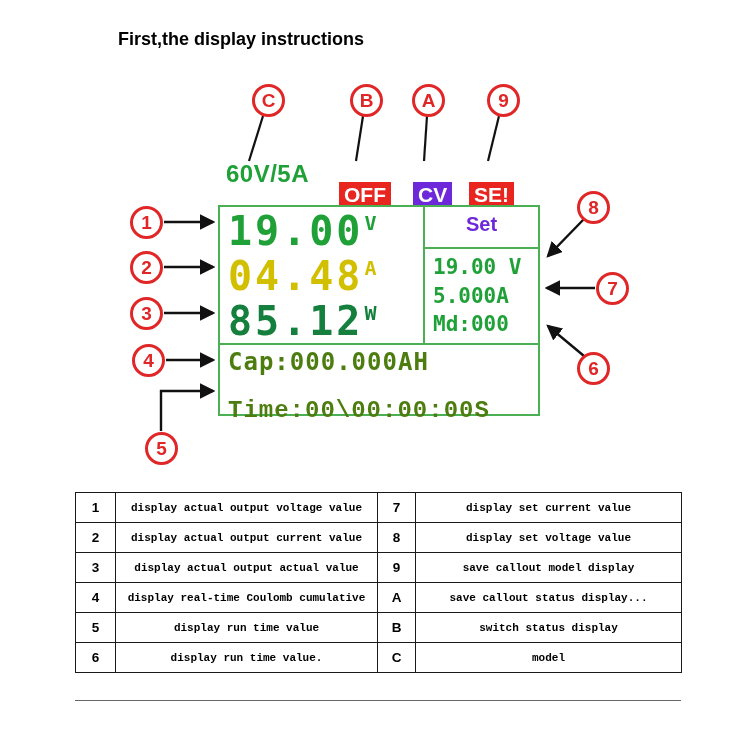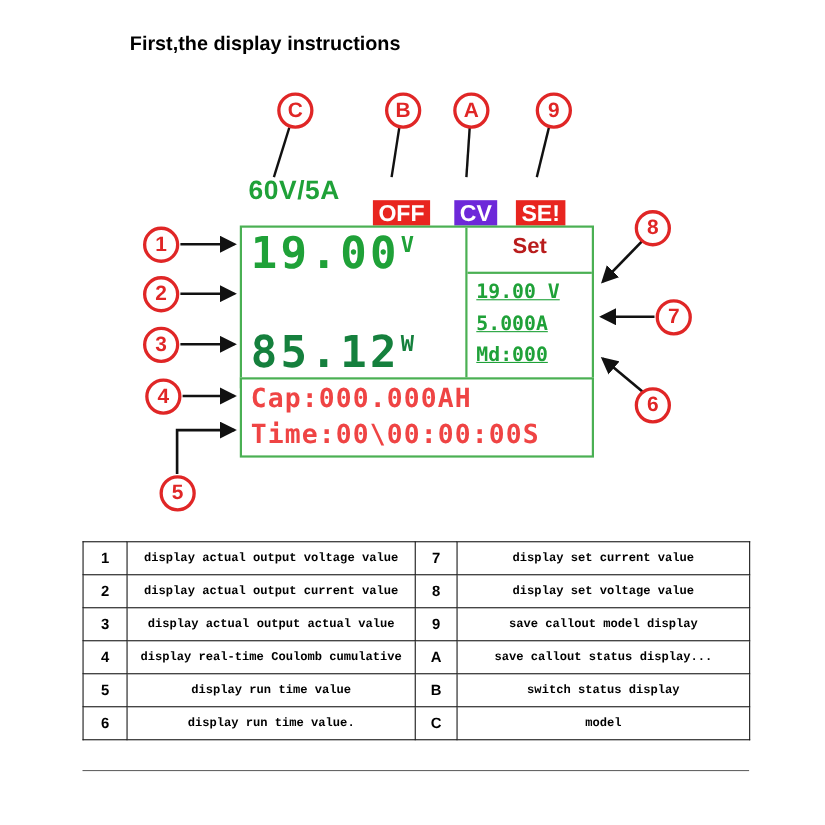--- a/index.html
+++ b/index.html
@@ -22,30 +22,30 @@
 
   .main-box { position:absolute; left:218px; top:193px; width:322px; height:148px; border:2px solid #4ab053; background:#fff;margin-top:12px; }
   .reading { position:absolute; left:8px; font-family:"DejaVu Sans Mono", monospace; font-size:40px; font-weight:bold; letter-spacing:3px; line-height:1; white-space:nowrap; }
   .reading .unit { font-size:20px; letter-spacing:0; position:relative; top:-15px; margin-left:1px; }
   .reading.voltage { top:4px;  color:#1fa138; }
   .reading.current { top:49px; color:#d2c000; }
   .reading.power   { top:94px; color:#15803d; }
 
   .vline { position:absolute; left:203px; top:0; width:2px; height:144px; background:#4ab053; }
   .hline { position:absolute; left:205px; top:40px; width:113px; height:2px; background:#4ab053; }
-  .set-title { position:absolute; left:205px; top:6px; width:113px; text-align:center; font-size:20px; font-weight:bold; color:#b91c1c; }
-  .set-row { position:absolute; left:213px; font-family:"DejaVu Sans Mono", monospace; font-size:18px; font-weight:bold; color:#1fa138; white-space:nowrap;text-decoration:underline; }
+  .set-title { position:absolute; left:205px; top:6px; width:113px; text-align:center; font-size:20px; font-weight:bold; color:#6d28d9; }
+  .set-row { position:absolute; left:213px; font-family:"DejaVu Sans Mono", monospace; font-size:21px; font-weight:bold; color:#1fa138; white-space:nowrap; }
   .set-row.v { top:48px; }
   .set-row.a { top:77px; }
   .set-row.m { top:105px; }
 
   .bottom-box { position:absolute; left:218px; top:343px; width:322px; height:73px; border:2px solid #4ab053; background:#fff; }
-  .info-row { position:absolute; left:8px; font-family:"DejaVu Sans Mono", monospace; font-size:24px; font-weight:bold; color:#ef4444; letter-spacing:1px; white-space:nowrap; }
+  .info-row { position:absolute; left:8px; font-family:"DejaVu Sans Mono", monospace; font-size:24px; font-weight:bold; color:#4d7c0f; letter-spacing:1px; white-space:nowrap; }
   .info-row.cap  { top:3px; }
-  .info-row.time { top:36px; }
+  .info-row.time { top:52px;font-family:Liberation Mono, monospace; }
 
   table.legend { position:absolute; left:75px; top:492px; width:606px; border-collapse:collapse; table-layout:fixed; z-index:1; }
   table.legend td { border:1.3px solid #1a1a1a; height:30px; text-align:center; vertical-align:middle;
                     font-family:Liberation Mono, monospace; font-size:11px; font-weight:bold; color:#000;
                     padding:0 2px; overflow:hidden; white-space:nowrap; }
   table.legend td.num { font-family:"Liberation Sans", sans-serif; font-size:13.5px; }
 
   .bottom-rule { position:absolute; left:75px; top:700px; width:606px; height:1px; background:#666; }
 </style>
 </head>
@@ -91,20 +91,23 @@
   <div class="callout" style="left:577px; top:352px;">6</div>
 
   <div class="rating">60V/5A</div>
   <div class="badge red" style="left:339px;">OFF</div>
   <div class="badge green" style="left:413px;">CV</div>
   <div class="badge red" style="left:469px;">SE!</div>
 
   <div class="main-box">
     <div class="reading voltage">
       <span>19.00</span><span class="unit">V</span>
+    </div>
+    <div class="reading current">
+      <span>04.48</span><span class="unit">A</span>
     </div>
     <div class="reading power">
       <span>85.12</span><span class="unit">W</span>
     </div>
 
     <div class="vline"></div>
     <div class="set-title">Set</div>
     <div class="hline"></div>
     <div class="set-row v">19.00 V</div>
     <div class="set-row a">5.000A</div>

